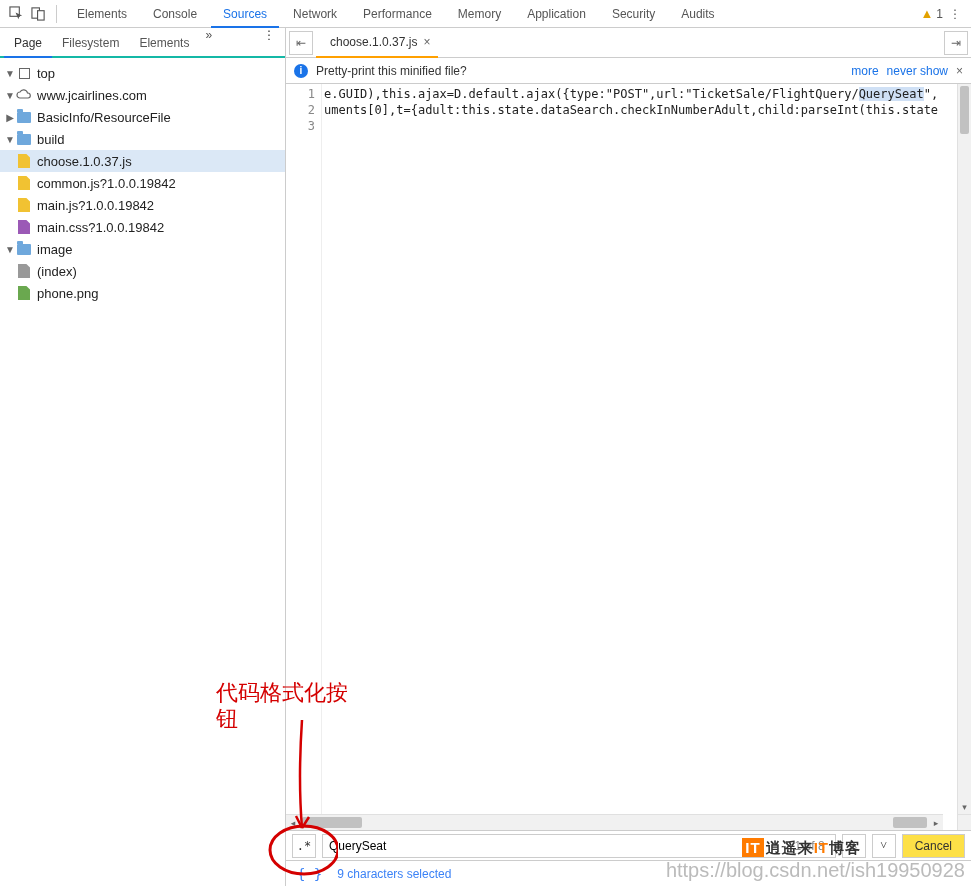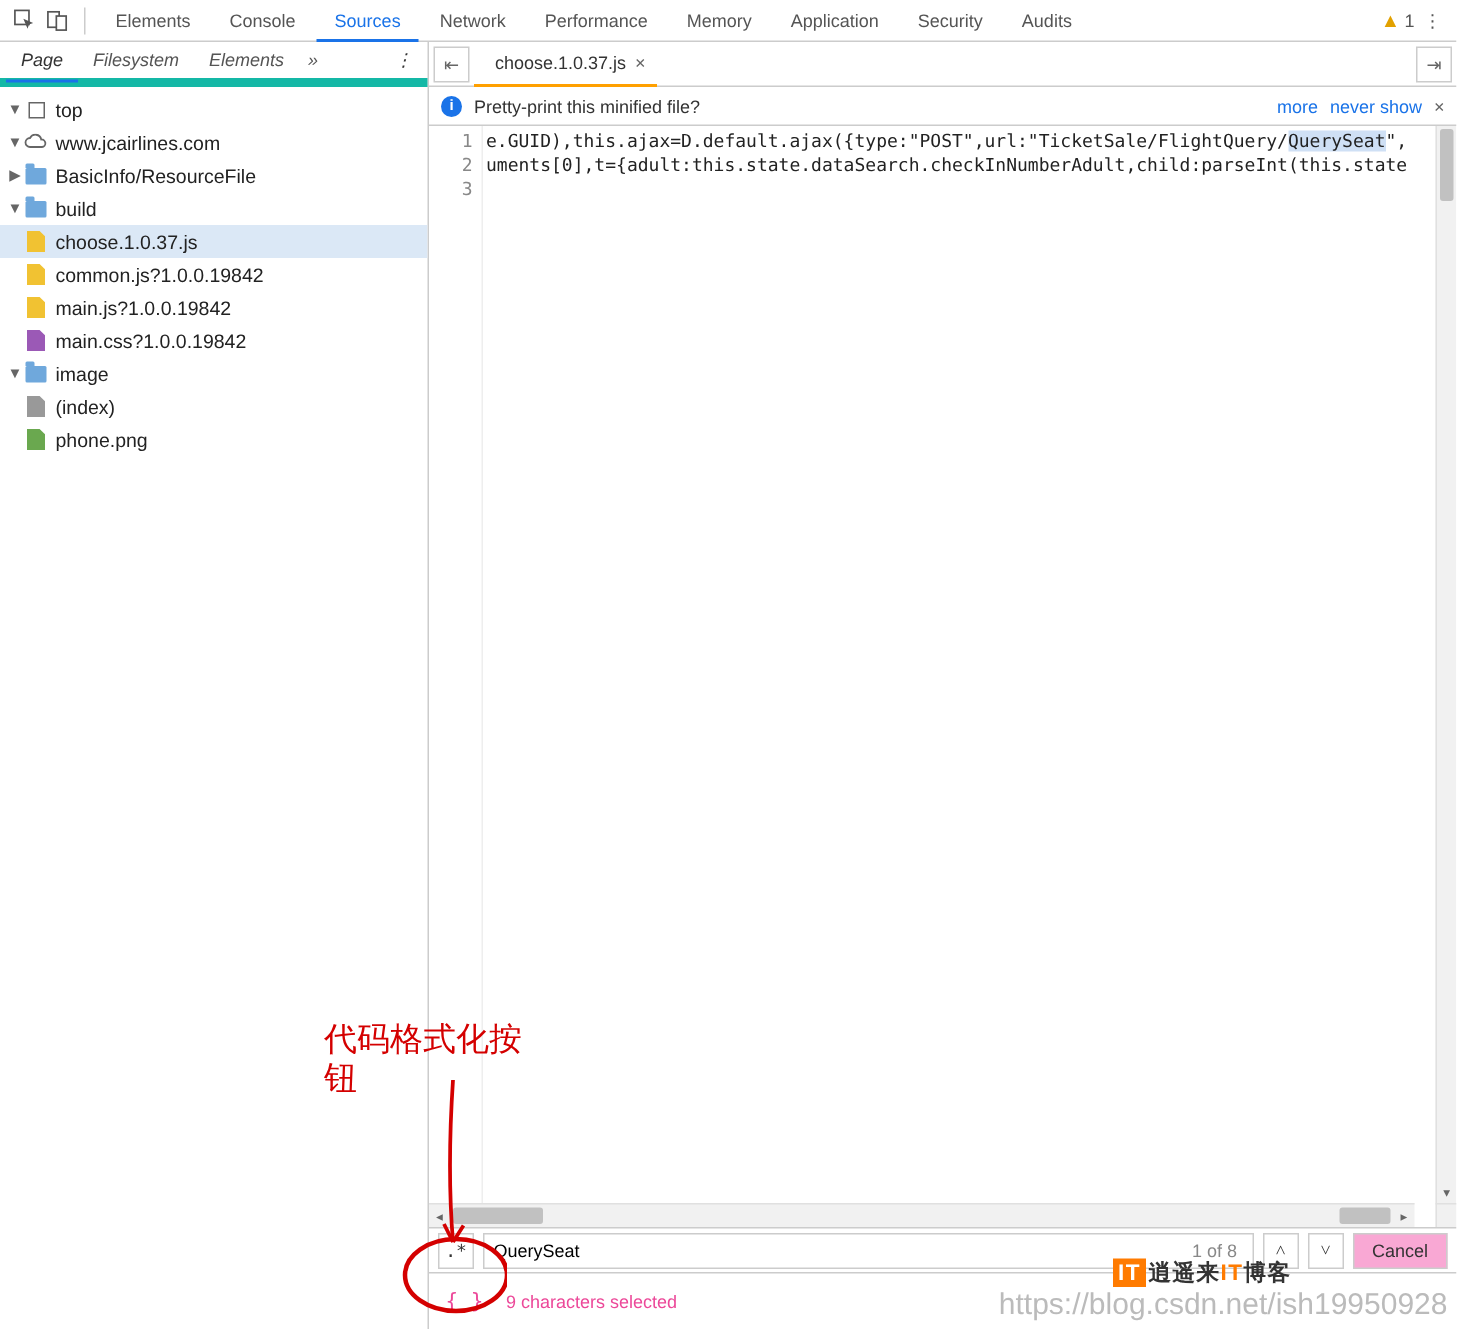--- a/index.html
+++ b/index.html
@@ -12,21 +12,21 @@
 .topbar .tab { padding: 0 12px; height: 28px; line-height: 28px; color: #555; cursor: pointer; }
 .topbar .tab.active { color: #1a73e8; border-bottom: 2px solid #1a73e8; }
 .topbar .spacer { flex: 1; }
 .warn { display: flex; align-items: center; gap: 3px; color: #555; }
 .warn .tri { color: #e2a100; font-size: 13px; }
 .dots { width: 20px; text-align: center; cursor: pointer; color: #555; }
 
 
 .split { display: flex; height: calc(100% - 28px); }
 .sidebar { width: 286px; border-right: 1px solid #ccc; display: flex; flex-direction: column; }
-.side-tabs { display: flex; align-items: center; height: 30px; border-bottom: 6px solid #14b8a6; padding: 0 4px; font-style: italic; }
+.side-tabs { display: flex; align-items: flex-start; height: 30px; border-bottom: 2px solid #14b8a6; padding: 0 4px; }
 .side-tabs .stab { padding: 0 10px; height: 30px; line-height: 30px; color: #555; cursor: pointer; }
 .side-tabs .stab.active { color: #333; border-bottom: 2px solid #1a73e8; }
 .side-tabs .chev { padding: 0 6px; color: #555; cursor: pointer; }
 .side-tabs .sdots { margin-left: auto; padding: 0 6px; cursor: pointer; }
 
 
 .tree { flex: 1; overflow: auto; padding-top: 4px; font-size: 13px; }
 .tree .row { display: flex; align-items: center; height: 22px; padding-left: 4px; cursor: pointer; white-space: nowrap; }
 .tree .row.sel { background: #dbe8f6; }
 .tree .arr { width: 12px; text-align: center; color: #666; font-size: 10px; }
@@ -70,24 +70,24 @@
 .hscroll .harrow{position:absolute;top:0;bottom:0;width:14px;text-align:center;color:#666;font-size:9px;line-height:16px}
 .hscroll .hthumb{position:absolute;top:2px;bottom:2px;left:16px;width:60px;background:#c1c1c1;border-radius:2px}
 .hscroll .hthumb2{position:absolute;top:2px;bottom:2px;right:16px;width:34px;background:#c1c1c1;border-radius:2px}
 
 
 .findbar { display: flex; align-items: center; height: 30px; border-top: 1px solid #ccc; padding: 0 6px; gap: 6px; }
 .findbar .iconbtn { width: 24px; height: 24px; border: 1px solid #ccc; display: flex; align-items: center; justify-content: center; cursor: pointer; font-family: Consolas, monospace; }
 .findbar .field { flex: 1; display: flex; align-items: center; border: 1px solid #ccc; height: 24px; padding: 0 6px; }
 .findbar .field input { flex: 1; border: none; outline: none; font-size: 12px; }
 .findbar .count { color: #888; padding: 0 4px; white-space: nowrap; }
-.findbar .btn { height: 24px; padding: 0 12px; border: 1px solid #ccc; background: #f9a8d4; cursor: pointer; display:flex; align-items:center; }
-
-
-.status { display: flex; align-items: center; height: 38px; border-top: 1px solid #ccc; padding: 0 6px; gap: 10px; color: #ec4899; }
+.findbar .btn { height: 24px; padding: 0 12px; border: 1px solid #ccc; background: #fde047; cursor: pointer; display:flex; align-items:center; }
+
+
+.status { display: flex; align-items: center; height: 26px; border-top: 1px solid #ccc; padding: 0 6px; gap: 10px; color: #3b82f6; }
 .status .fmt { font-family: Consolas, monospace; font-size: 14px; cursor: pointer; border:1px solid transparent; padding:0 4px;}
 
 
 .anno { position: absolute; pointer-events: none; z-index: 50; }
 .anno-text { position: absolute; left: 216px; top: 680px; color: #d40000; font-size: 22px; font-family: SimSun, serif; width: 140px; line-height: 26px; }
 .anno-svg { position: absolute; left: 258px; top: 720px; }
 .watermark { position: absolute; right: 6px; bottom: 4px; color: #bbb; font-size: 20px; font-family: Liberation Sans, sans-serif; pointer-events:none; }
 .wmlogo { position:absolute; right:110px; bottom:28px; font-size:15px; font-weight:bold; letter-spacing:1px; pointer-events:none;}
 .wmlogo .o{background:#ff7b00;color:#fff;padding:1px 3px;margin-right:2px}
 .wmlogo .b{color:#333}

